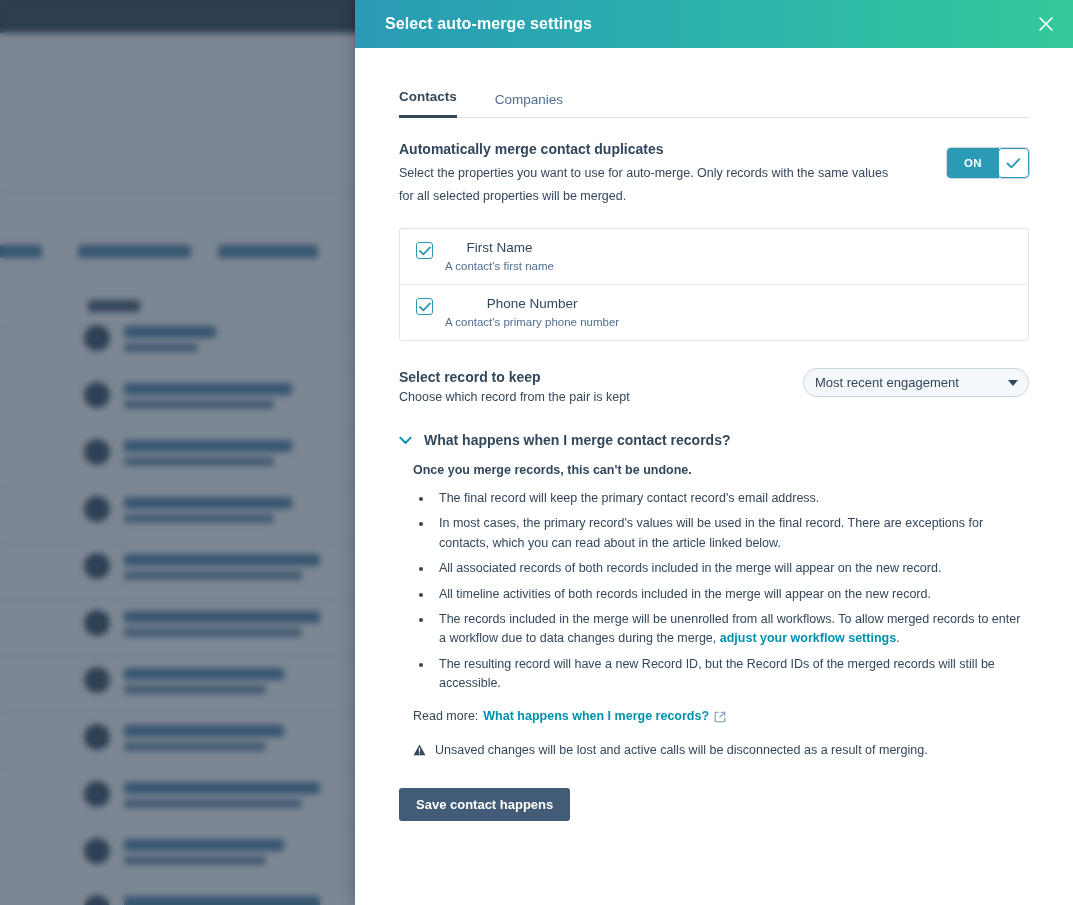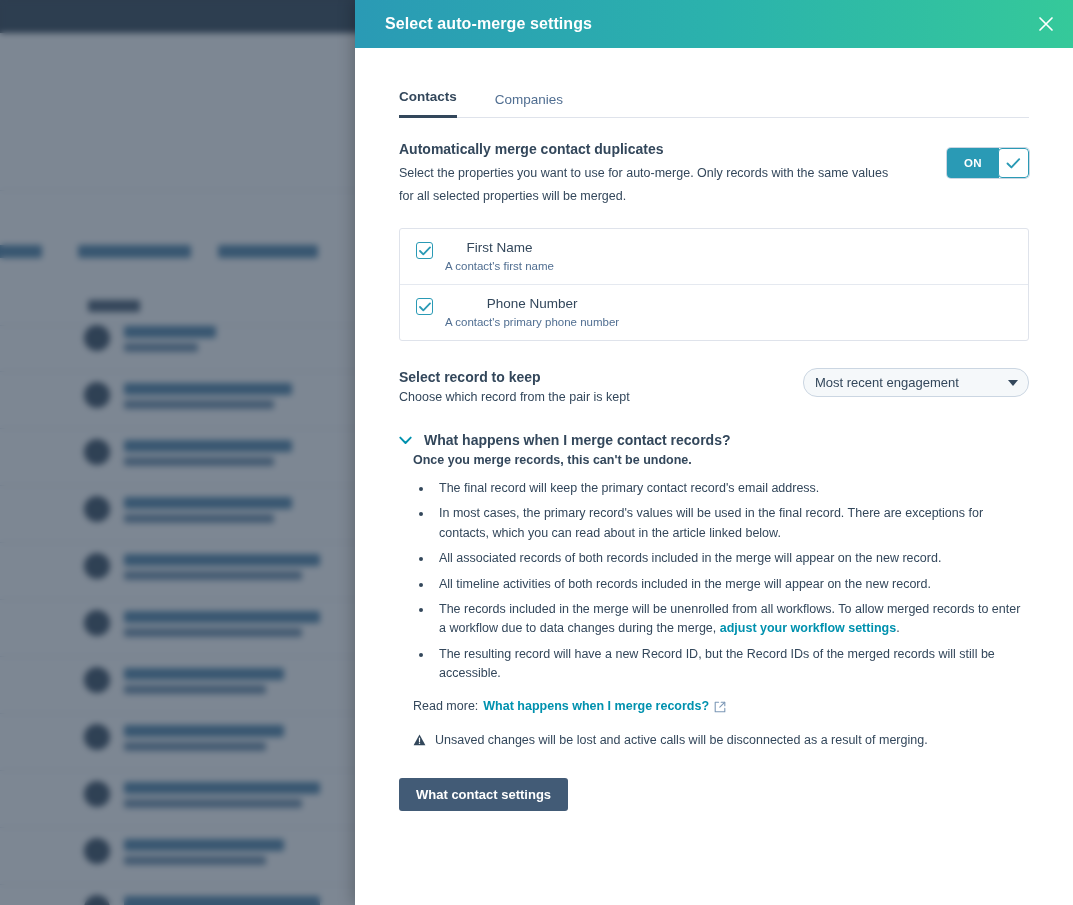--- a/index.html
+++ b/index.html
@@ -202,21 +202,21 @@
   }
 
   
   .accordion-head {
     display: flex; align-items: center;
     margin-top: 28px; cursor: pointer;
   }
   .chevron { margin-right: 12px; display: flex; }
   .accordion-title { font-size: 14px; font-weight: bold; color: #33475b; }
   .accordion-warn {
-    margin-top: 5px; margin-left: 14px;
+    margin-top: 15px; margin-left: 14px;
     font-size: 12.5px; font-weight: bold; color: #33475b;
   }
   ul.merge-points {
     margin: 12px 0 0 34px;
     padding: 0;
     list-style: disc;
   }
   ul.merge-points li {
     font-size: 12.5px; color: #33475b;
     line-height: 1.55; margin-bottom: 6px;
@@ -443,16 +443,16 @@
       <span class="warn-icon">
         <svg width="13" height="12" viewBox="0 0 13 12" aria-hidden="true">
           <path d="M6.5 0.6 L12.4 11.2 H0.6 Z" fill="#33475b"></path>
           <path d="M6.5 4.1 V7.5" stroke="#ffffff" stroke-width="1.2" stroke-linecap="round"></path>
           <circle cx="6.5" cy="9.3" r="0.72" fill="#ffffff"></circle>
         </svg>
       </span>
       <span>Unsaved changes will be lost and active calls will be disconnected as a result of merging.</span>
     </div>
 
-    <button class="save-btn">What contact settings</button>
+    <button class="save-btn">Save contact happens</button>
 
   </div>
 </div>
 
 </body></html>

